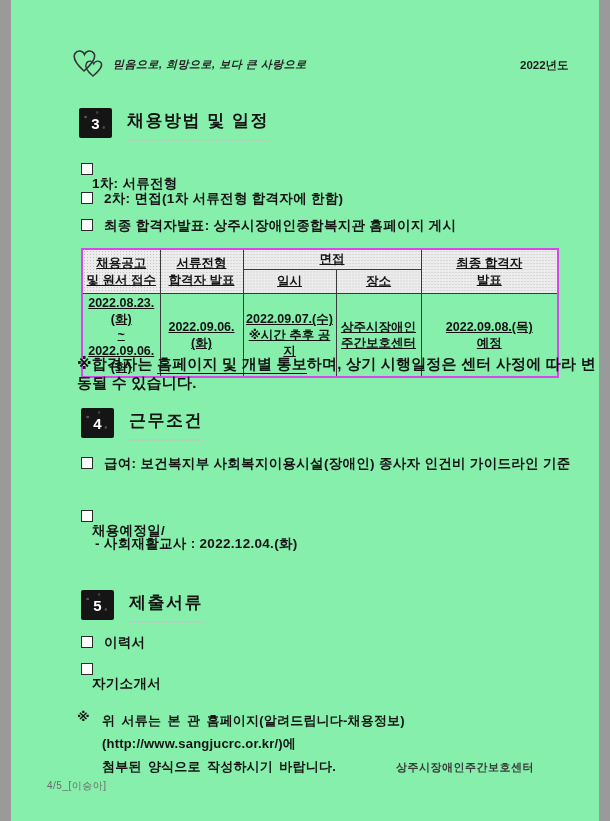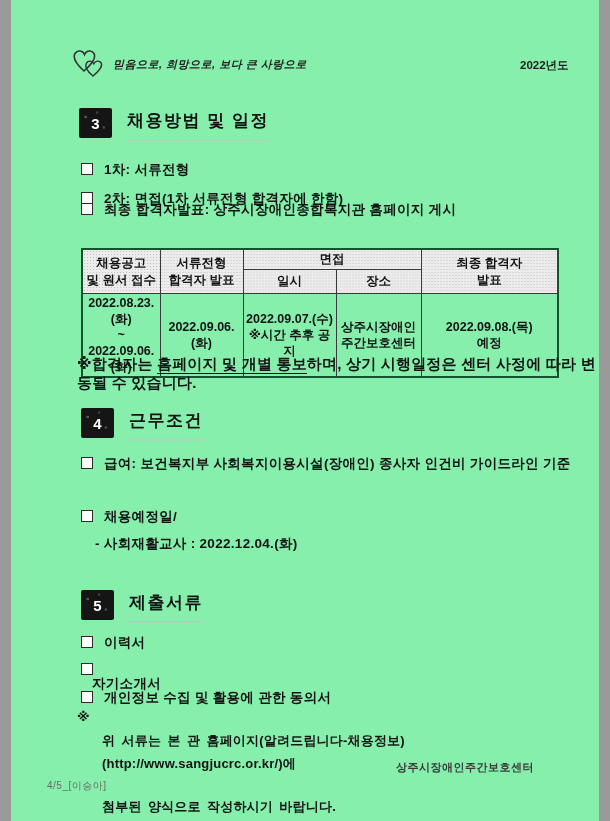--- a/index.html
+++ b/index.html
@@ -39,42 +39,43 @@
   .chk-box {
     width:12px; height:12px; flex:0 0 12px; margin-top:2px;
     border:1.5px solid #2b2b2b; background:#fff;
   }
   .chk-label { margin-left:11px; font-size:13.5px; font-weight:bold; letter-spacing:0.3px; }
   .dash-item { font-size:13.5px; font-weight:bold; letter-spacing:0.3px; }
 
   
   table.sched {
     border-collapse:collapse; table-layout:fixed; width:476px;
-    border:2px solid #14532d;
+    border:2px solid #d946ef;
+    text-decoration:underline;
   }
   table.sched th, table.sched td {
     border:1px solid #3a3a3a; text-align:center; vertical-align:middle;
     white-space:pre-line; padding:1px 2px;
   }
   table.sched th {
     font-size:12.5px; font-weight:bold;
     background-color:#ececec;
     background-image:radial-gradient(#c2c2c2 0.7px, transparent 0.9px);
     background-size:3px 3px;
   }
   table.sched td { font-size:12.5px; font-weight:bold; line-height:16px; }
   .h1 { height:19px; } .h2 { height:24px; } .hb { height:52px; }
 
   .note1 { font-size:15px; font-weight:bold; letter-spacing:0.2px; }
   .note1 .ul { border-bottom:1.5px solid #111; padding-bottom:0.5px; }
 
   .note2 { display:flex; font-size:13px; font-weight:bold; width:492px; }
   .note2 .marker { flex:0 0 16px; }
   .note2 .lines { margin-left:9px; }
-  .note2 .line { line-height:23px; letter-spacing:0.2px; word-spacing:2.5px;margin-top:20px; }
+  .note2 .line { line-height:23px; letter-spacing:0.2px; word-spacing:2.5px; }
 
   .footer-org { font-size:11px; font-weight:bold; color:#3a3a3a; letter-spacing:0.5px; }
   .footer-page { font-size:10px; color:#6a6a6a; letter-spacing:0.5px; }
 </style>
 </head>
 <body>
 
 <div class="page">
 
   <div class="abs" style="left:60px; top:47px;">
@@ -84,29 +85,29 @@
     </svg>
   </div>
   <div class="abs slogan" style="left:102px; top:57px;">믿음으로, 희망으로, 보다 큰 사랑으로</div>
   <div class="abs year" style="left:503px; top:58px;margin-left:6px;">2022년도</div>
 
   <div class="abs sec-head" style="left:68px; top:108px;">
     <div class="badge">3</div>
     <div class="sec-title">채용방법 및 일정</div>
   </div>
 
-  <div class="abs chk-row" style="left:70px; top:161px;">
+  <div class="abs chk-row" style="left:70px; top:161px;flex-direction:column;">
     <span class="chk-box"></span>
     <span class="chk-label">1차: 서류전형</span>
   </div>
   <div class="abs chk-row" style="left:70px; top:190px;text-align:right;">
     <span class="chk-box"></span>
     <span class="chk-label">2차: 면접(1차 서류전형 합격자에 한함)</span>
   </div>
-  <div class="abs chk-row" style="left:70px; top:201px;">
+  <div class="abs chk-row" style="left:70px; top:217px;">
     <span class="chk-box"></span>
     <span class="chk-label">최종 합격자발표: 상주시장애인종합복지관 홈페이지 게시</span>
   </div>
 
   <table class="sched abs" style="left:70px; top:248px;">
     <colgroup>
       <col style="width:78px">
         <col style="width:83px">
         <col style="width:93px">
         <col style="width:85px">
@@ -147,43 +148,39 @@
 
   <div class="abs sec-head" style="left:70px; top:408px;">
     <div class="badge">4</div>
     <div class="sec-title">근무조건</div>
   </div>
 
   <div class="abs chk-row" style="left:70px; top:455px;">
     <span class="chk-box"></span>
     <span class="chk-label">급여: 보건복지부 사회복지이용시설(장애인) 종사자 인건비 가이드라인 기준</span>
   </div>
-  <div class="abs chk-row" style="left:70px; top:508px;">
+  <div class="abs chk-row" style="left:70px; top:508px;flex-direction:column;">
     <span class="chk-box"></span>
     <span class="chk-label">채용예정일/</span>
   </div>
   <div class="abs dash-item" style="left:84px; top:535px;">- 사회재활교사 : 2022.12.04.(화)</div>
 
   <div class="abs sec-head" style="left:70px; top:590px;">
     <div class="badge">5</div>
     <div class="sec-title">제출서류</div>
   </div>
 
   <div class="abs chk-row" style="left:70px; top:634px;">
     <span class="chk-box"></span>
     <span class="chk-label">이력서</span>
   </div>
   <div class="abs chk-row" style="left:70px; top:661px;flex-direction:column;">
     <span class="chk-box"></span>
     <span class="chk-label">자기소개서</span>
   </div>
-  <div class="abs chk-row" style="left:70px; top:689px;">
-    <span class="chk-box"></span>
-    <span class="chk-label">개인정보 수집 및 활용에 관한 동의서</span>
-  </div>
 
   <div class="abs note2" style="left:66px; top:709px;">
     <div class="marker">※</div>
     <div class="lines">
       <div class="line">위 서류는 본 관 홈페이지(알려드립니다-채용정보)(http://www.sangjucrc.or.kr/)에</div>
       <div class="line">첨부된 양식으로 작성하시기 바랍니다.</div>
     </div>
   </div>
 
   <div class="abs footer-org" style="right:65px; top:760px;">상주시장애인주간보호센터</div>

